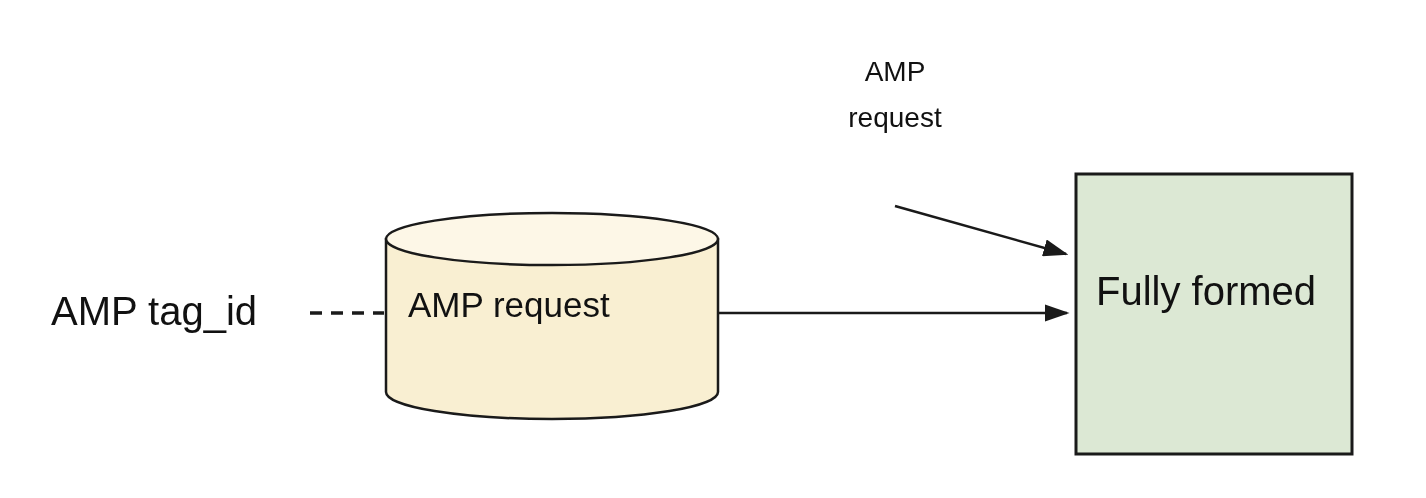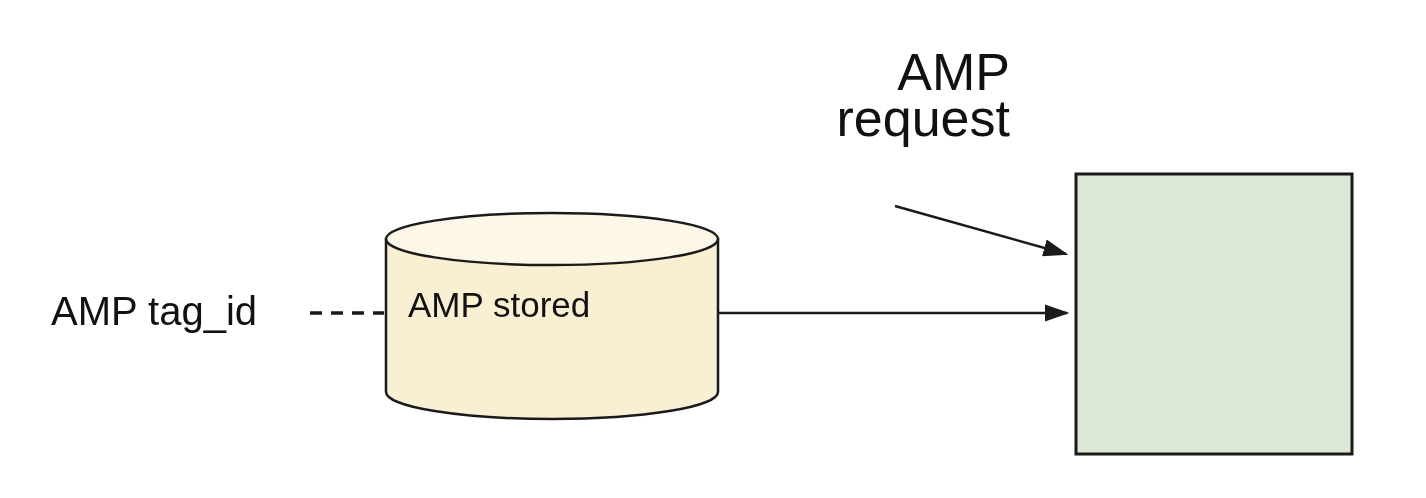--- a/index.html
+++ b/index.html
@@ -35,22 +35,22 @@
   .lbl-cylinder {
     left: 408px;
     top: 283px;
     font-size: 35px;
     line-height: 43px;
   }
   .lbl-query {
     left: 780px;
     top: 49px;
     width: 230px;
-    text-align: right;
-    font-size: 52px;
+    text-align: center;
+    font-size: 28px;
     line-height: 46px;
   }
   .lbl-ortb {
     left: 1096px;
     top: 267px;
     font-size: 40px;
     line-height: 48px;
   }
 </style>
 </head>
@@ -77,24 +77,25 @@
     </g>
 
     <rect x="1076" y="174" width="276" height="280" stroke-width="3" fill="#DCE8D4" stroke="#1A1A1A"></rect>
   </svg>
 
   <div class="label lbl-tagid">
     <span>AMP tag_id</span>
   </div>
 
   <div class="label lbl-cylinder">
-    <div>AMP stored</div>
+    <div>AMP request</div>
   </div>
 
   <div class="label lbl-query">
     <div>AMP</div>
     <div>request</div>
   </div>
 
   <div class="label lbl-ortb">
+    <div>Fully formed</div>
   </div>
 
 </div>
 
 </body></html>

